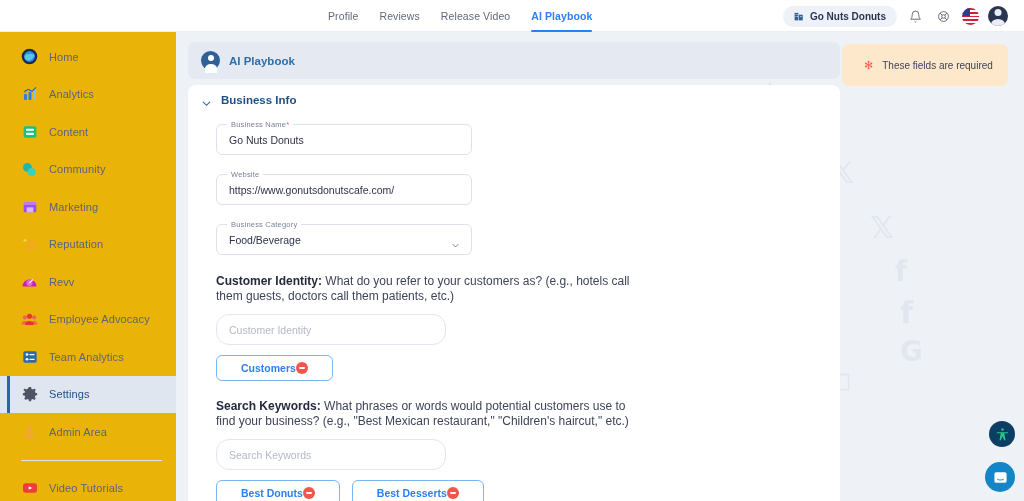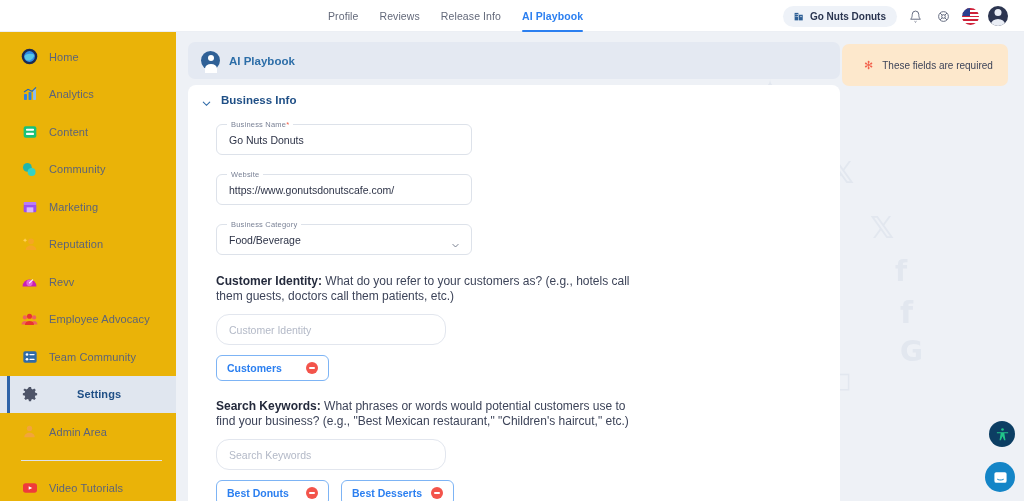--- a/index.html
+++ b/index.html
@@ -67,21 +67,21 @@
   }
   .nav-item {
     position: relative; display: flex; align-items: center; gap: 11px;
     height: 37.5px; padding-left: 21px; cursor: pointer;
   }
   .nav-item .label { font-size: 11px; color: #5d6478; letter-spacing: .1px; white-space: nowrap; }
   .nav-item.active { background: #e0e6ef; }
   .nav-item.active::before {
     content: ""; position: absolute; left: 7px; top: 0; bottom: 0; width: 3px; background: #2f63a8;
   }
-  .nav-item.active .label { color: #1f4f86; font-weight: 700; margin-left: 28px; }
+  .nav-item.active .label { color: #1f4f86; font-weight: 400; }
   .nav-ico { width: 17px; height: 17px; display: flex; align-items: center; justify-content: center; flex: none; }
   .nav-sep { height: 1px; background: #dde2eb; margin: 9px 14px 9px 21px; }
 
   
   .main { position: absolute; left: 176px; top: 32px; right: 0; bottom: 0; }
 
   .card-header {
     position: absolute; left: 12px; top: 10px; width: 652px; height: 37px;
     background: #e4e9f2; border-radius: 7px; display: flex; align-items: center;
     padding-left: 13px; gap: 9px;
@@ -131,22 +131,22 @@
 
   .pinput {
     width: 230px; height: 31px; border: 1px solid #e2e6ee; border-radius: 13px;
     display: flex; align-items: center; padding: 0 12px; margin-bottom: 10px; cursor: text; background: #fff;
   }
   .pinput .ph { font-size: 10.5px; color: #b3b9c7; }
 
   .tagrow { display: flex; gap: 12px; margin-bottom: 18px; }
   .tag {
     height: 26px; min-width: 113px; border: 1px solid #7db4f5; border-radius: 6px;
-    display: flex; align-items: center; justify-content: space-between; 
-    padding: 0 10px; background: #fff; cursor: pointer;
+    display: flex; align-items: center; justify-content: flex-start; 
+    padding: 0 24px; background: #fff; cursor: pointer;
   }
   .tag .tlab { font-size: 10.5px; font-weight: 700; color: #2b7ff0; white-space: nowrap; }
   .tag .rm {
     width: 12px; height: 12px; border-radius: 50%; background: #f3544b;
     display: flex; align-items: center; justify-content: center; flex: none; cursor: pointer;
   }
   .tag .rm i { display: block; width: 6px; height: 1.6px; background: #fff; border-radius: 1px; }
 
   
   .req-banner {
@@ -194,21 +194,21 @@
 
   <div class="topbar">
     <div class="topnav">
       <div class="topnav-item">
         <span>Profile</span>
       </div>
       <div class="topnav-item">
         <span>Reviews</span>
       </div>
       <div class="topnav-item">
-        <span>Release Info</span>
+        <span>Release Video</span>
       </div>
       <div class="topnav-item active">
         <span>AI Playbook</span>
       </div>
     </div>
 
     <div class="topright">
       <div class="biz-pill">
         <svg width="10" height="10" viewBox="0 0 16 16">
           <rect x="1" y="3" width="6" height="12" fill="#2f6096"></rect>
@@ -336,21 +336,21 @@
     <div class="nav-item">
       <span class="nav-ico">
         <svg width="16" height="16" viewBox="0 0 24 24">
           <rect x="2" y="3.5" width="20" height="17" rx="2.6" fill="#2f6aa8"></rect>
           <circle cx="7.5" cy="8.3" r="2" fill="#fff"></circle>
           <rect x="11" y="7.4" width="8" height="1.9" rx=".9" fill="#fff"></rect>
           <circle cx="7.5" cy="15.4" r="2" fill="#fff"></circle>
           <rect x="11" y="14.5" width="8" height="1.9" rx=".9" fill="#fff"></rect>
         </svg>
       </span>
-      <span class="label">Team Community</span>
+      <span class="label">Team Analytics</span>
     </div>
 
     <div class="nav-item active">
       <span class="nav-ico">
         <svg width="16" height="16" viewBox="0 0 24 24" fill="#4d5468">
           <path d="M12 8.2A3.8 3.8 0 1 0 12 15.8 3.8 3.8 0 0 0 12 8.2zm0 2.2a1.6 1.6 0 1 1 0 3.2 1.6 1.6 0 0 1 0-3.2z"></path>
           <path d="M10.4 1.6h3.2l.5 2.6 2.1.9 2.2-1.5 2.3 2.3-1.5 2.2.9 2.1 2.6.5v3.2l-2.6.5-.9 2.1 1.5 2.2-2.3 2.3-2.2-1.5-2.1.9-.5 2.6h-3.2l-.5-2.6-2.1-.9-2.2 1.5-2.3-2.3 1.5-2.2-.9-2.1-2.6-.5v-3.2l2.6-.5.9-2.1L1.9 5.9l2.3-2.3 2.2 1.5 2.1-.9z"></path>
         </svg>
       </span>
       <span class="label">Settings</span>

